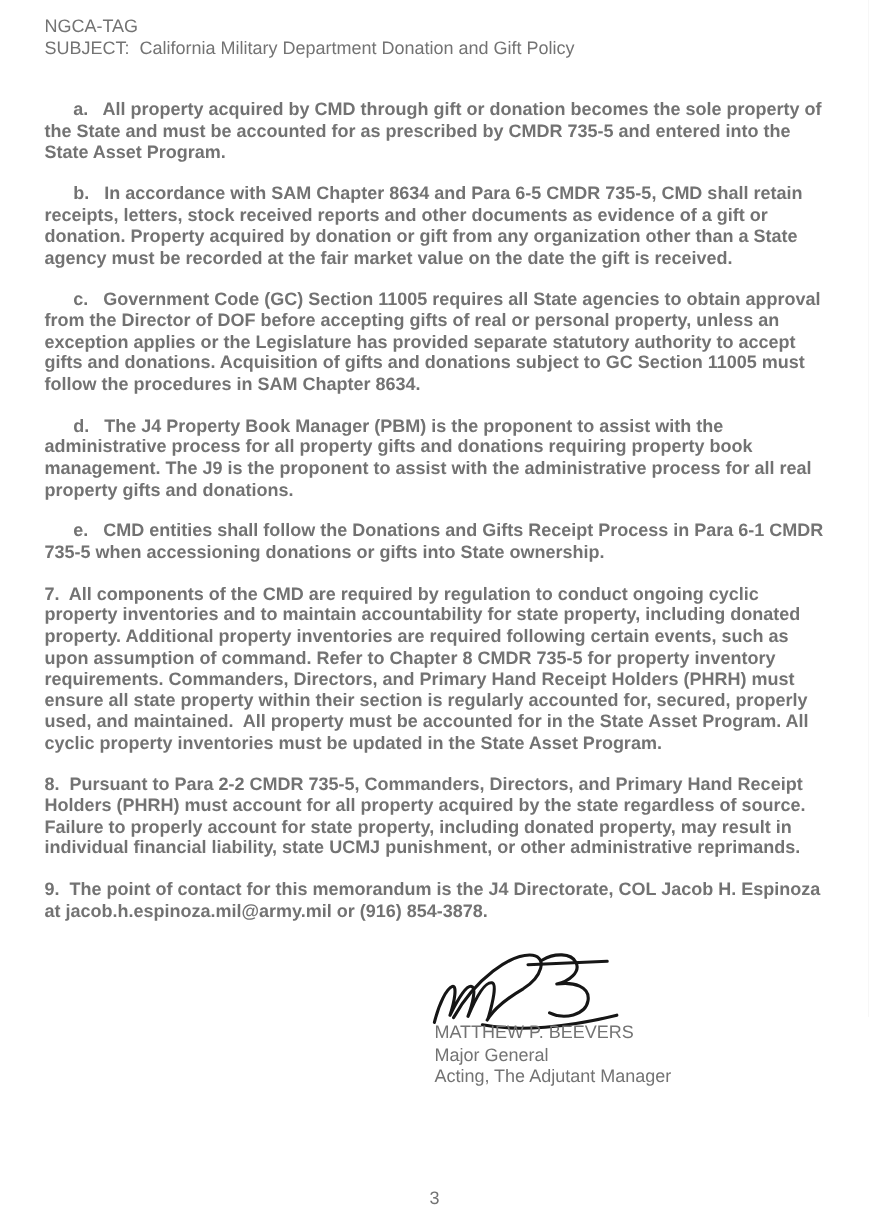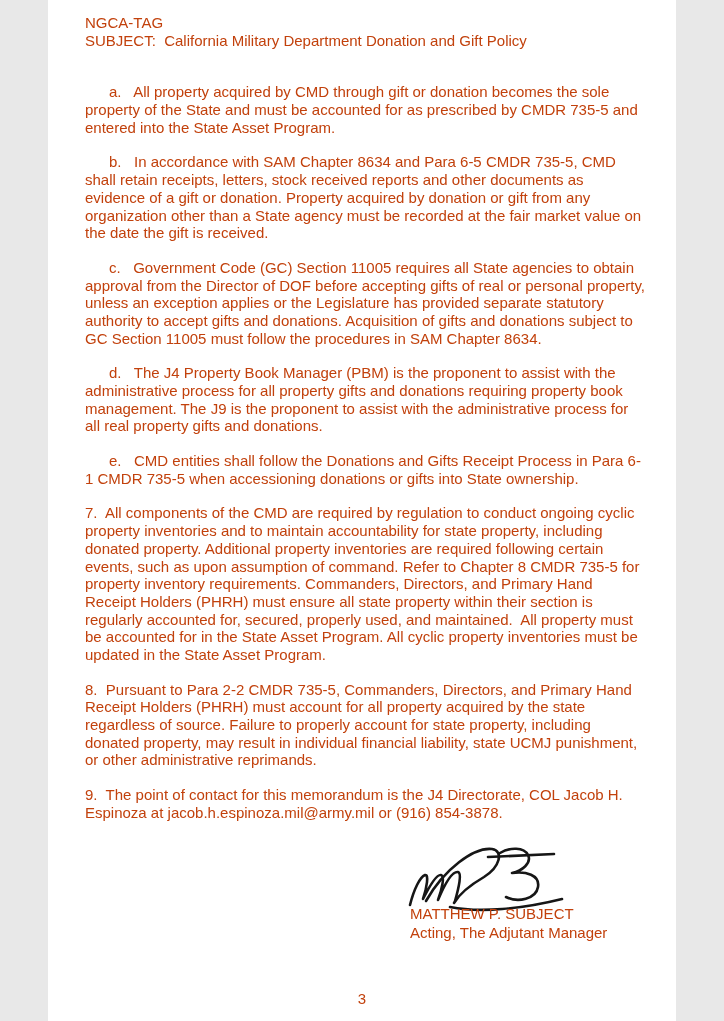--- a/index.html
+++ b/index.html
@@ -2,42 +2,43 @@
 <html><head>
 <meta charset="utf-8">
 <style>
   html, body {
     margin: 0;
     padding: 0;
     background: #e8e8e8;
   }
   .page {
     position: relative;
-    width: 628px;
+    width: 724px;
     height: 1021px;
     margin: 0 auto;
     background: #ffffff;
     box-sizing: border-box;
     padding: 14px 30px 0 37px;
     font-family: "Liberation Sans", sans-serif;
     font-size: 15px;
     line-height: 1.18;
-    color: #c2410c;
+    color: #737373;
     overflow: hidden;
   }
   .header-line {
     white-space: pre-wrap;
     margin: 0;
   }
   .doc-header {
     margin-bottom: 34px;
   }
   p.para {
     margin: 0 0 17px 0;
     white-space: pre-wrap;
+    font-weight: bold;
   }
   p.sub {
     text-indent: 24px;
   }
   .sig-block {
     margin-left: 325px;
     margin-top: 22px;
     position: relative;
   }
   .sig-svg {
@@ -80,19 +81,20 @@
   <div class="sig-block">
     <svg class="sig-svg" width="170" height="74" viewBox="0 0 170 74" aria-hidden="true">
       <g fill="none" stroke="#161616" stroke-width="2.6" stroke-linecap="round" stroke-linejoin="round">
         <path d="M6 62 C10 46 16 34 21 32 C25 31 23 44 19 56 C27 40 33 31 37 32 C41 33 38 46 34 57 C42 38 49 28 54 29 C58 30 55 44 51 58"></path>
         <path d="M22 58 C40 26 70 4 88 6 C100 8 96 24 80 34 C68 41 56 50 50 60"></path>
         <path d="M96 10 C106 4 120 4 124 12 C128 20 118 28 108 30 C122 28 136 32 134 44 C132 56 114 60 102 54"></path>
         <path d="M84 14 L150 11"></path>
         <path d="M46 64 C76 70 118 66 158 56"></path>
       </g>
     </svg>
-    <p class="sig-line">MATTHEW P. SUBJECT</p>
+    <p class="sig-line">MATTHEW P. BEEVERS</p>
+    <p class="sig-line">Major General</p>
     <p class="sig-line">Acting, The Adjutant Manager</p>
   </div>
 
   <div class="page-number">3</div>
 
 </div>
 
 </body></html>

